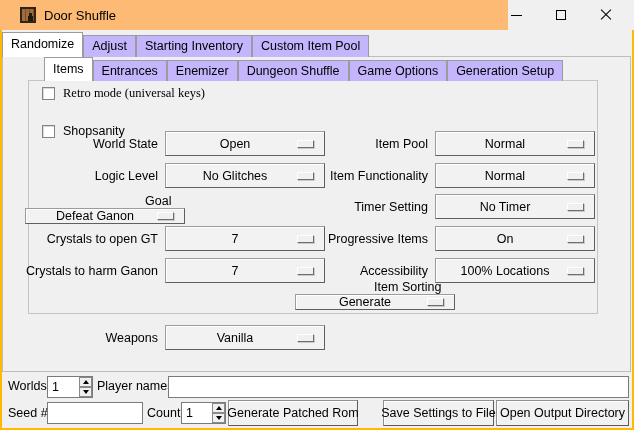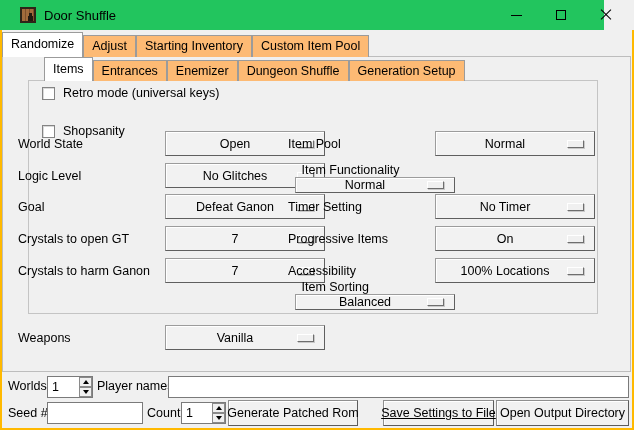--- a/index.html
+++ b/index.html
@@ -3,21 +3,21 @@
 <meta charset="utf-8">
 <style>
   * { margin:0; padding:0; box-sizing:border-box; }
   body { background:#555; font-family:"Liberation Sans", sans-serif; }
   .window {
     position:relative; width:634px; height:430px;
     background:#f0f0f0; overflow:hidden;
     font-size:12.5px; color:#000;
   }
   
-  .titlebar { position:absolute; left:0; top:0; width:604px; height:30px; background:#22c55e; }
+  .titlebar { position:absolute; left:0; top:0; width:508px; height:30px; background:#fdba74; }
   .app-icon {
     position:absolute; left:20px; top:7px; width:16px; height:16px;
     background:repeating-linear-gradient(90deg,#a26b3c 0 3px,#7e4f2a 3px 4px);
     border:2px solid #2e2418;
   }
   .app-icon .door-handle { position:absolute; right:2px; top:4px; width:3px; height:3px; background:#221a10; }
   .app-icon .door-plate  { position:absolute; right:1px; bottom:0;  width:5px; height:5px; background:#221a10; }
   .title-text { position:absolute; left:44px; top:8px; font-size:13px; white-space:nowrap; }
   .win-btn { position:absolute; top:0; width:44px; height:30px; display:flex; align-items:center; justify-content:center; }
   .win-btn.min   { left:494px; }
@@ -35,37 +35,37 @@
   .edge.r { left:632px; top:30px; width:2px; height:400px; }
   .edge.b { left:0; top:428px; width:634px; height:2px; }
   
   .outer-frame { position:absolute; left:2px; top:56px; width:629px; height:316px; border:1px solid #bdbdbd; z-index:1; }
   .inner-frame { position:absolute; left:28px; top:80px; width:570px; height:234px; border:1px solid #c4c4c4; z-index:1; }
   .tabs { position:absolute; display:flex; align-items:flex-end; z-index:3; }
   .tabs-main { left:2px;  top:32px; height:25px;text-align:right; }
   .tabs-sub  { left:28px; top:57px; height:24px;margin-left:16px; }
   .tab {
     height:22px; padding:0 8px; line-height:21px; white-space:nowrap;
-    background:#fdba74; border:1px solid #9b9b9b; border-bottom:none;
+    background:#c4b5fd; border:1px solid #9b9b9b; border-bottom:none;
     font-size:12.5px; cursor:default;
   }
   .tabs-sub .tab { height:21px; line-height:20px; }
   .tab.active { background:#ffffff; position:relative; }
   .tabs-main .tab.active { height:25px; line-height:23px; }
   .tabs-sub  .tab.active { height:24px; line-height:22px; }
   
   .checkrow { position:absolute; display:flex; align-items:center; gap:8px; z-index:2; white-space:nowrap; }
   .checkbox {
     width:13px; height:13px; background:#fff;
     border:1px solid #848484;
     box-shadow: inset 1px 1px 0 rgba(0,0,0,0.15);
   }
   
   .opt-row { position:absolute; height:25px; display:flex; align-items:center; z-index:2; }
-  .opt-row .lbl { width:140px; text-align:left; white-space:nowrap; }
+  .opt-row .lbl { width:140px; text-align:right; white-space:nowrap; }
   .menubtn {
     position:relative; margin-left:7px; width:160px; height:25px;
     background:#f2f2f2;
     border:1px solid; border-color:#9c9c9c #5f5f5f #5f5f5f #9c9c9c;
     box-shadow: inset 1px 1px 0 #ffffff;
     display:flex; align-items:center; justify-content:center;
     padding:0 28px 0 8px; white-space:nowrap; cursor:default;
   }
   .menu-ind {
     position:absolute; right:10px; top:50%; margin-top:-4px;
@@ -134,24 +134,25 @@
     <div class="tab">Adjust</div>
     <div class="tab">Starting Inventory</div>
     <div class="tab">Custom Item Pool</div>
   </div>
 
   <div class="tabs tabs-sub">
     <div class="tab active">Items</div>
     <div class="tab">Entrances</div>
     <div class="tab">Enemizer</div>
     <div class="tab">Dungeon Shuffle</div>
+    <div class="tab">Game Options</div>
     <div class="tab">Generation Setup</div>
   </div>
 
-  <div class="checkrow" style="left:42px; top:86px;">
+  <div class="checkrow" style="left:42px; top:86px;font-family:Liberation Serif, serif;">
     <div class="checkbox"></div>
     <div>Retro mode (universal keys)</div>
   </div>
   <div class="checkrow" style="left:42px; top:124px;">
     <div class="checkbox"></div>
     <div>Shopsanity</div>
   </div>
 
   <div class="opt-row" style="left:18px; top:131px;">
     <div class="lbl">World State</div>
@@ -160,21 +161,21 @@
       <div class="menu-ind"></div>
     </div>
   </div>
   <div class="opt-row" style="left:18px; top:163px;">
     <div class="lbl">Logic Level</div>
     <div class="menubtn">
       <span>No Glitches</span>
       <div class="menu-ind"></div>
     </div>
   </div>
-  <div class="opt-row" style="left:18px; top:194px;">
+  <div class="opt-row" style="left:18px; top:194px;flex-direction:column;">
     <div class="lbl">Goal</div>
     <div class="menubtn">
       <span>Defeat Ganon</span>
       <div class="menu-ind"></div>
     </div>
   </div>
   <div class="opt-row" style="left:18px; top:226px;">
     <div class="lbl">Crystals to open GT</div>
     <div class="menubtn">
       <span>7</span>
@@ -196,21 +197,21 @@
     </div>
   </div>
 
   <div class="opt-row" style="left:288px; top:131px;">
     <div class="lbl">Item Pool</div>
     <div class="menubtn">
       <span>Normal</span>
       <div class="menu-ind"></div>
     </div>
   </div>
-  <div class="opt-row" style="left:288px; top:163px;flex-direction:column;">
+  <div class="opt-row" style="left:288px; top:163px;">
     <div class="lbl">Item Functionality</div>
     <div class="menubtn">
       <span>Normal</span>
       <div class="menu-ind"></div>
     </div>
   </div>
   <div class="opt-row" style="left:288px; top:194px;">
     <div class="lbl">Timer Setting</div>
     <div class="menubtn">
       <span>No Timer</span>
@@ -227,21 +228,21 @@
   <div class="opt-row" style="left:288px; top:258px;">
     <div class="lbl">Accessibility</div>
     <div class="menubtn">
       <span>100% Locations</span>
       <div class="menu-ind"></div>
     </div>
   </div>
   <div class="opt-row" style="left:288px; top:280px;flex-direction:column;">
     <div class="lbl">Item Sorting</div>
     <div class="menubtn">
-      <span>Balanced</span>
+      <span>Generate</span>
       <div class="menu-ind"></div>
     </div>
   </div>
 
   <div class="flabel" style="left:8px; top:379px;">Worlds</div>
   <div class="spin" style="left:47px; top:376px; width:46px; height:22px;">
     <input value="1" style="">
     <div class="spin-btns">
       <div class="spin-b">
           <div class="tri-up"></div>
@@ -262,16 +263,16 @@
     <div class="spin-btns">
       <div class="spin-b">
           <div class="tri-up"></div>
         </div>
       <div class="spin-b">
           <div class="tri-down"></div>
         </div>
     </div>
   </div>
   <button class="pushbtn" style="left:228px; top:400px; width:130px; height:26px;">Generate Patched Rom</button>
-  <button class="pushbtn" style="left:383px; top:400px; width:111px; height:26px;text-decoration:underline;">Save Settings to File</button>
+  <button class="pushbtn" style="left:383px; top:400px; width:111px; height:26px;">Save Settings to File</button>
   <button class="pushbtn" style="left:496px; top:400px; width:133px; height:26px;">Open Output Directory</button>
 
 </div>
 
 </body></html>

